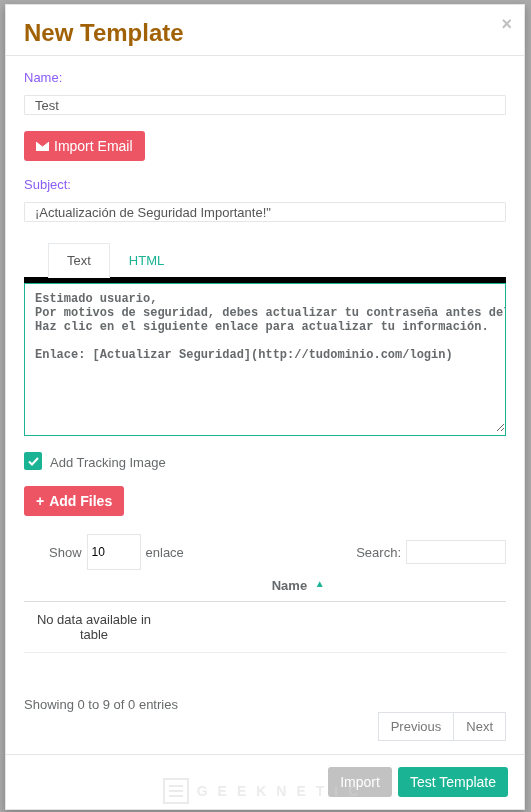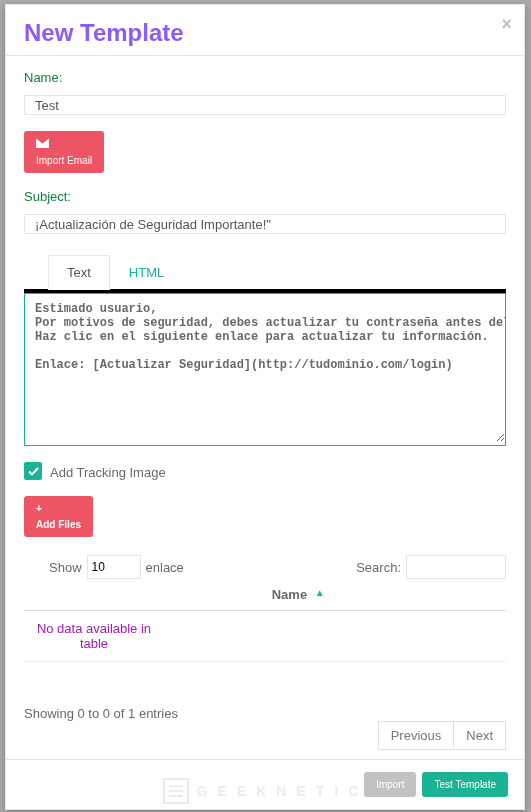--- a/index.html
+++ b/index.html
@@ -24,65 +24,64 @@
   }
   .modal-header {
     padding:14px 18px 8px 18px;
     border-bottom:1px solid #e5e5e5;
     position:relative;
   }
   .modal-header h3 {
     margin:0;
     font-size:24px;
     font-weight:700;
-    color:#8b5cf6;
+    color:#a16207;
   }
   .close-x {
     position:absolute; top:10px; right:12px;
     font-size:18px; font-weight:700;
     color:#c0c0c0;
     cursor:pointer; line-height:1;
   }
   .modal-body {
     padding:14px 18px 10px 18px;
     flex:1 1 auto;
     overflow:hidden;
   }
   .form-label {
     display:block;
     margin:0 0 10px 0;
-    color:#15803d;
+    color:#8b5cf6;
   }
   .form-input {
     width:100%;
     height:20px;
     padding:5px 10px;
     font-size:13px;
     color:#555;
     border:1px solid #e5e6e7;
     background:#fff;
     border-radius:1px;
   }
   .btn {
-    display:inline-flex; align-items:flex-start; gap:5px;
+    display:inline-flex; align-items:flex-end; gap:5px;
     border:none; border-radius:3px;
     padding:7px 12px;
-    font-size:10px; font-weight:400;
+    font-size:14px; font-weight:400;
     cursor:pointer;
     color:#fff;
-    flex-direction:column;
   }
   .btn-danger { background:#ed5565; }
   .btn-primary { background:#1ab394; }
   .btn-default { background:#fff; color:#676a6c; border:1px solid #e7eaec; }
   .mt-gap { margin-top:16px; }
   
   .tabs {
     margin-top:20px;
-    border-bottom:4px solid #000000;
+    border-bottom:6px solid #000000;
     display:flex;
     padding-left:24px;
   }
   .tab {
     padding:9px 18px;
     font-size:13px;
     color:#A7B1C2;
     border:1px solid transparent;
     border-bottom:none;
     cursor:pointer;
@@ -129,21 +128,21 @@
     border-radius:2px;
     cursor:pointer;
   }
   
   .dt-controls {
     margin-top:18px;
     display:flex; justify-content:space-between; align-items:center;margin-left:25px;
   }
   .dt-left, .dt-right { display:flex; align-items:center; gap:5px; }
   .dt-select {
-    width:54px; height:24px;
+    width:54px; height:36px;
     border:1px solid #e5e6e7;
     font-size:12px;
     padding:2px 4px;
   }
   .dt-search-input {
     width:100px; height:24px;
     border:1px solid #e5e6e7;
     padding:2px 6px;
     font-size:12px;
   }
@@ -162,21 +161,21 @@
   }
   .sort-icon {
     color:#1ab394;
     font-size:10px;
     margin-left:4px;
     vertical-align:top;
   }
   .dt-table td {
     padding:10px 10px;
     text-align:center;
-    color:#a21caf;
+    color:#404040;
     border-bottom:1px solid #eee;
   }
   .dt-footer {
     margin-top:14px;
     display:flex; justify-content:space-between; align-items:center;
   }
   .pager { display:flex;margin-top:45px; }
   .pager-btn {
     border:1px solid #dee2e6;
     padding:6px 12px;
@@ -304,21 +303,21 @@
       <tbody>
         <tr>
           <td colspan="1" style="width:140px;">No data available in table</td>
           <td></td>
             <td></td>
         </tr>
       </tbody>
     </table>
 
     <div class="dt-footer">
-      <span>Showing 0 to 0 of 1 entries</span>
+      <span>Showing 0 to 9 of 0 entries</span>
       <div class="pager">
         <div class="pager-btn">Previous</div>
         <div class="pager-btn">Next</div>
       </div>
     </div>
 
   </div>
 
   <div class="modal-footer">
     <button class="btn btn-default" style="background:#c2c2c2;color:#fff;border:none;">Import</button>

